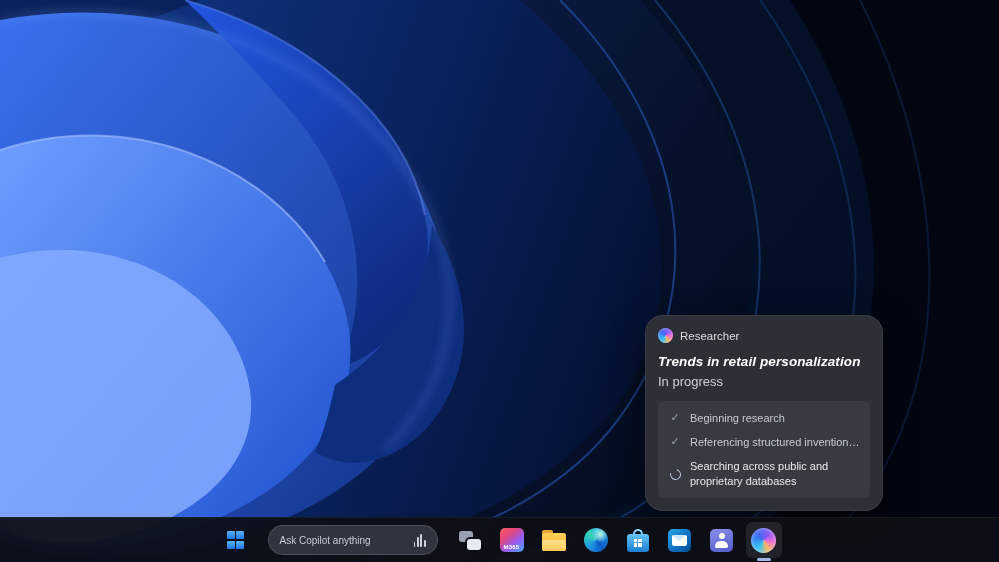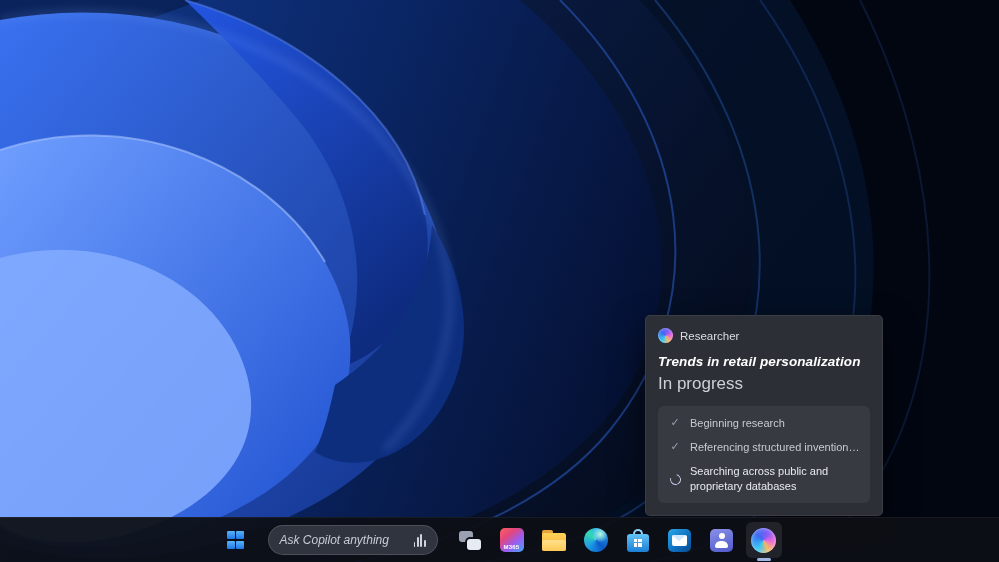--- a/index.html
+++ b/index.html
@@ -7,32 +7,32 @@
     position:relative;width:999px;height:562px;overflow:hidden;
     font-family:"Liberation Sans","DejaVu Sans",sans-serif;
     background:#04102c;
   }
   .wallpaper{position:absolute;inset:0;display:block;}
 
   
   .research-card{
     position:absolute;left:645px;top:315px;width:238px;box-sizing:border-box;
     background:#2c2f35;border:1px solid rgba(255,255,255,0.07);
-    border-radius:5px;padding:12px;box-shadow:0 12px 32px rgba(0,0,0,0.55);
+    border-radius:18px;padding:12px;box-shadow:0 12px 32px rgba(0,0,0,0.55);
     color:#c9cdd4;
   }
   .rc-header{display:flex;align-items:center;gap:7px;}
   .copilot-dot{
     width:15px;height:15px;border-radius:50%;flex:0 0 15px;
     background:conic-gradient(from 210deg,#37c8f5,#3b6bf0 28%,#8b5cf6 52%,#ec6bd8 68%,#f7b960 84%,#37c8f5 100%);
     box-shadow:inset 0 0 3px rgba(255,255,255,0.5);
   }
   .rc-applabel{font-size:11.5px;color:#dadde2;}
   .rc-title{margin-top:11px;font-size:13.5px;font-weight:700;color:#ffffff;letter-spacing:.1px;font-style:italic;}
-  .rc-status{margin-top:5px;font-size:17px;color:#ccd0d7;}
+  .rc-status{margin-top:5px;font-size:13px;color:#ccd0d7;}
   .rc-panel{
     margin-top:12px;background:rgba(255,255,255,0.055);
     border-radius:6px;padding:10px;display:flex;flex-direction:column;gap:9px;
   }
   .step{display:flex;gap:8px;font-size:11px;line-height:1.35;color:#c7cbd2;align-items:flex-start;}
   .step .ico{width:14px;flex:0 0 14px;display:flex;justify-content:center;color:#9aa2ad;font-size:11px;line-height:1.2;}
   .step .lbl{min-width:0;}
   .step .one-line{white-space:nowrap;overflow:hidden;text-overflow:ellipsis;display:block;}
   .step.current{color:#e8eaee;align-items:center;}
   .spinner{
@@ -62,21 +62,21 @@
   
   .win-logo{display:grid;grid-template-columns:8px 8px;grid-template-rows:8px 8px;gap:1.5px;}
   .win-logo i{background:linear-gradient(180deg,#5ab3f8,#1e78e6);border-radius:1px;}
   
   .search-pill{
     height:30px;width:170px;box-sizing:border-box;border-radius:16px;
     background:#30343f;border:1px solid rgba(255,255,255,0.14);
     display:flex;align-items:center;justify-content:space-between;
     padding:0 11px;margin:0 8px;cursor:pointer;
   }
-  .search-pill .ph{font-size:12px;color:#c7ccd6;font-style:italic;}
+  .search-pill .ph{font-size:10px;color:#c7ccd6;}
   .wave{display:flex;align-items:flex-end;gap:1.6px;height:13px;}
   .wave i{width:1.8px;background:#cfd4de;border-radius:1px;}
   .wave i:nth-child(1){height:5px}.wave i:nth-child(2){height:10px}
   .wave i:nth-child(3){height:13px}.wave i:nth-child(4){height:7px}
   
   .taskview{position:relative;width:22px;height:19px;}
   .taskview .b{position:absolute;left:0;top:0;width:14px;height:11px;border-radius:3px;background:#9aa2b2;}
   .taskview .f{position:absolute;right:0;bottom:0;width:14px;height:11px;border-radius:3px;background:#e6eaf2;box-shadow:0 0 0 2px rgba(13,15,21,0.95);}
   
   .m365{width:24px;height:24px;border-radius:5px;display:flex;align-items:flex-end;justify-content:center;

